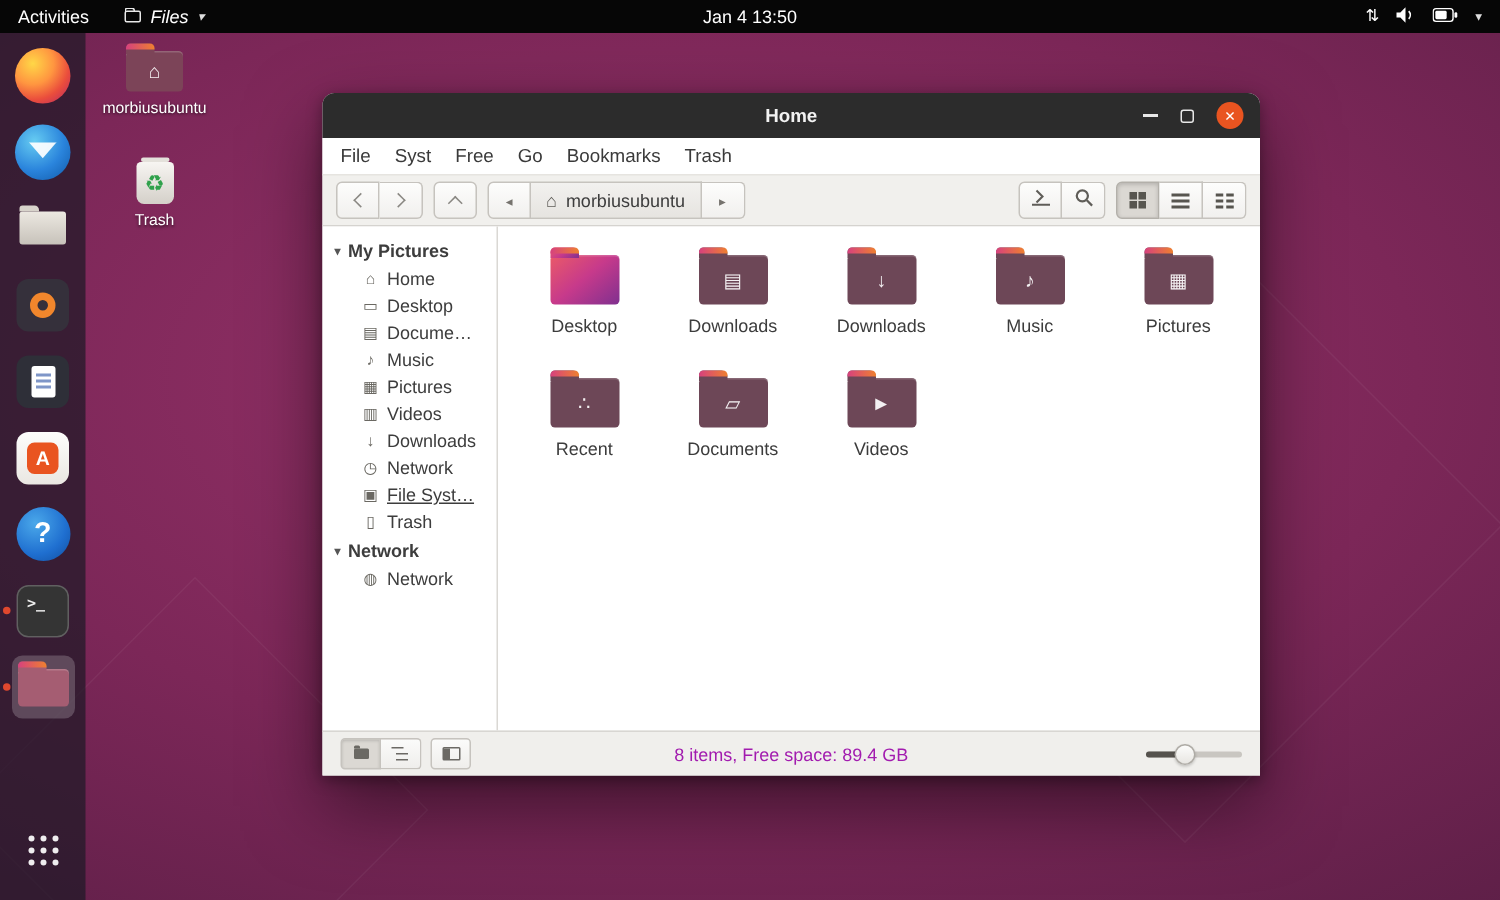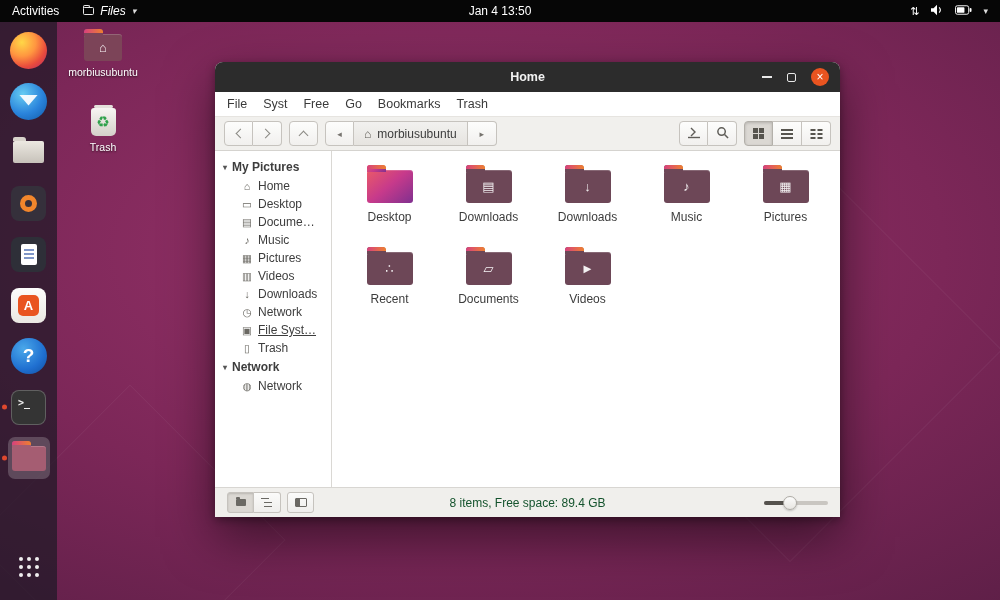--- a/index.html
+++ b/index.html
@@ -157,21 +157,21 @@
   .sb-group .sb-btn:first-child { border-radius:3px 0 0 3px; }
   .sb-group .sb-btn:last-child { border-radius:0 3px 3px 0; border-left:none; }
   .sb-btn.pressed { background:#dbd8d3; box-shadow:inset 0 1px 2px rgba(0,0,0,.15); }
   .i-sb-folder { width:10px; height:7px; background:#6b6964; border-radius:1px; position:relative; }
   .i-sb-folder::before { content:""; position:absolute; top:-2px; left:0; width:4px; height:2px;
     background:#6b6964; border-radius:1px 1px 0 0; }
   .i-sb-tree { width:8px; height:1.6px; background:#6b6964;
     box-shadow:3px 4px 0 #6b6964, 3px 8px 0 #6b6964; transform:translate(-2px,-4px); }
   .i-pane { width:12px; height:9px; border:1.3px solid #6b6964; border-radius:1px; position:relative; }
   .i-pane::before { content:""; position:absolute; left:0; top:0; bottom:0; width:4px; background:#6b6964; }
-  .sb-status { position:absolute; left:50%; transform:translateX(-50%); font-size:12px; color:#14532d; }
+  .sb-status { position:absolute; left:50%; transform:translateX(-50%); font-size:12px; color:#a21caf; }
   .zoom { margin-left:auto; width:64px; height:4px; background:#c9c6c1; border-radius:2px; position:relative; }
   .zoom-fill { position:absolute; left:0; top:0; bottom:0; width:40%; background:#55524d; border-radius:2px; }
   .zoom-thumb { position:absolute; left:calc(40% - 7px); top:50%; transform:translateY(-50%);
     width:14px; height:14px; border-radius:50%; border:1px solid #aeaba5;
     background:linear-gradient(#fcfcfb,#e8e6e2); box-shadow:0 1px 2px rgba(0,0,0,.2); }
 </style>
 </head>
 <body>
 
 <div class="deco d1"></div>

